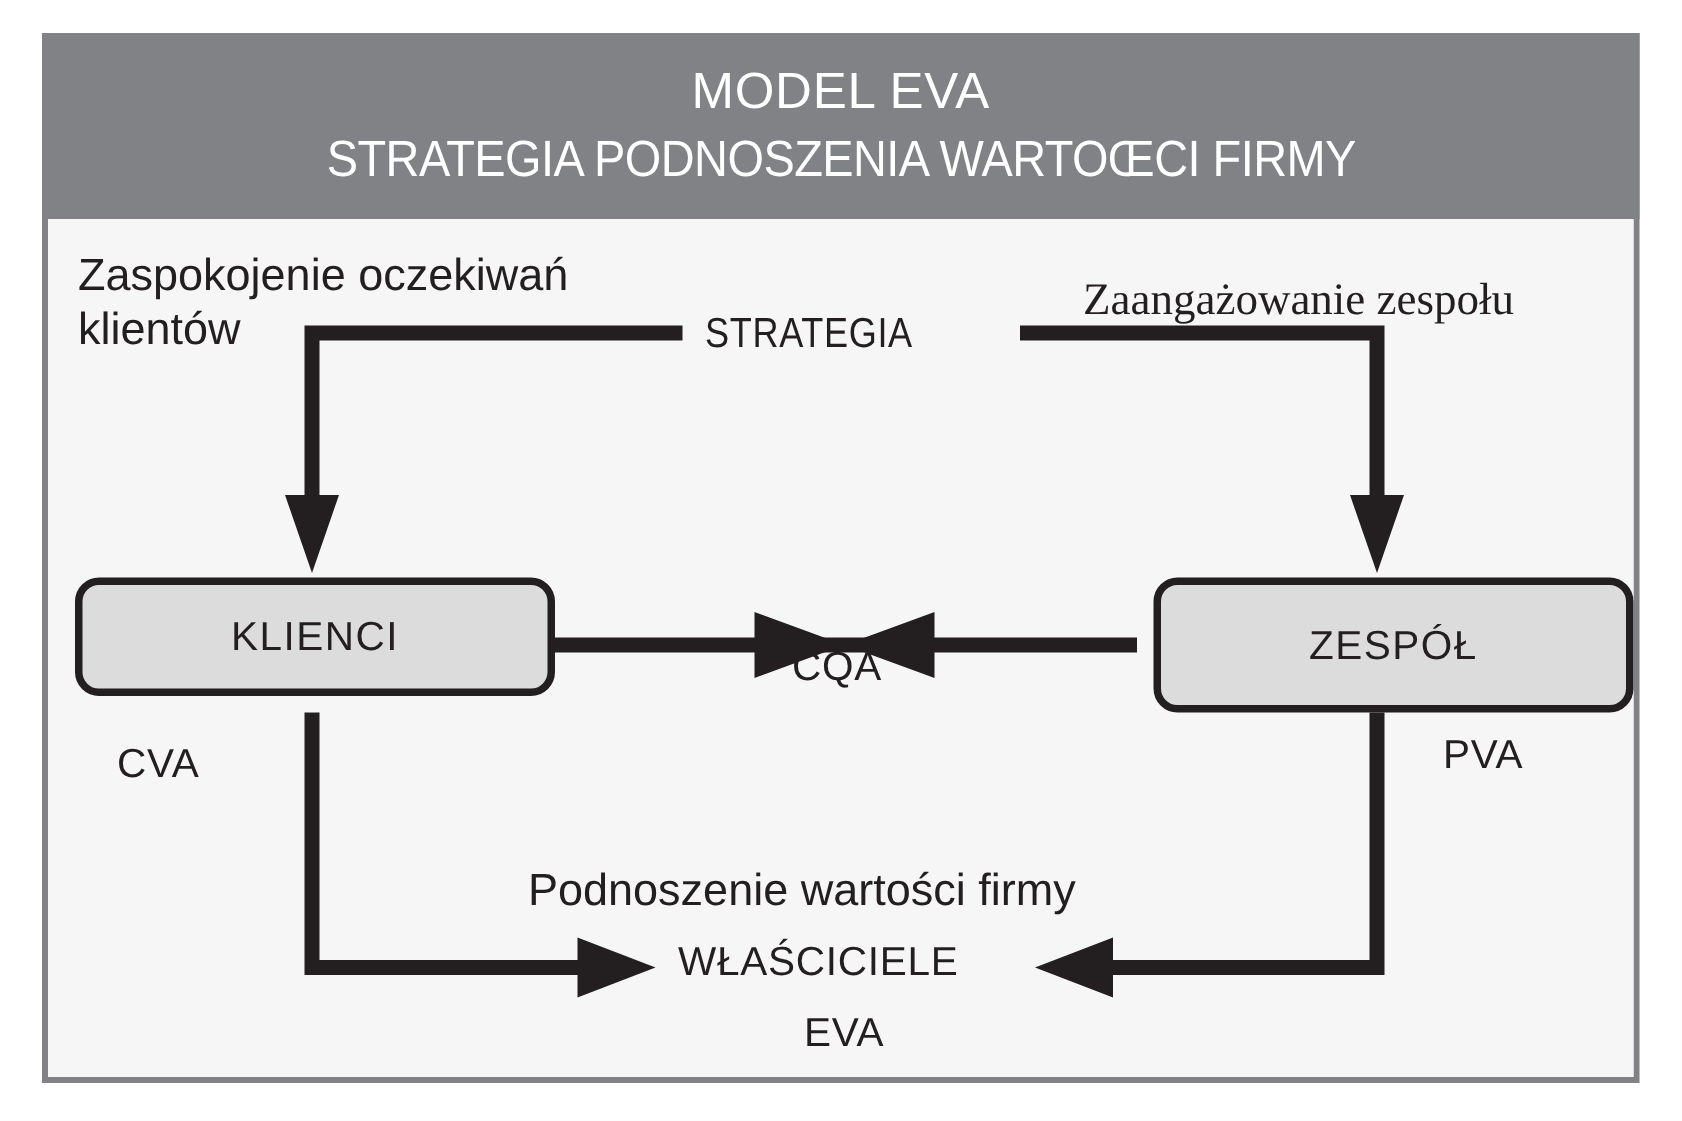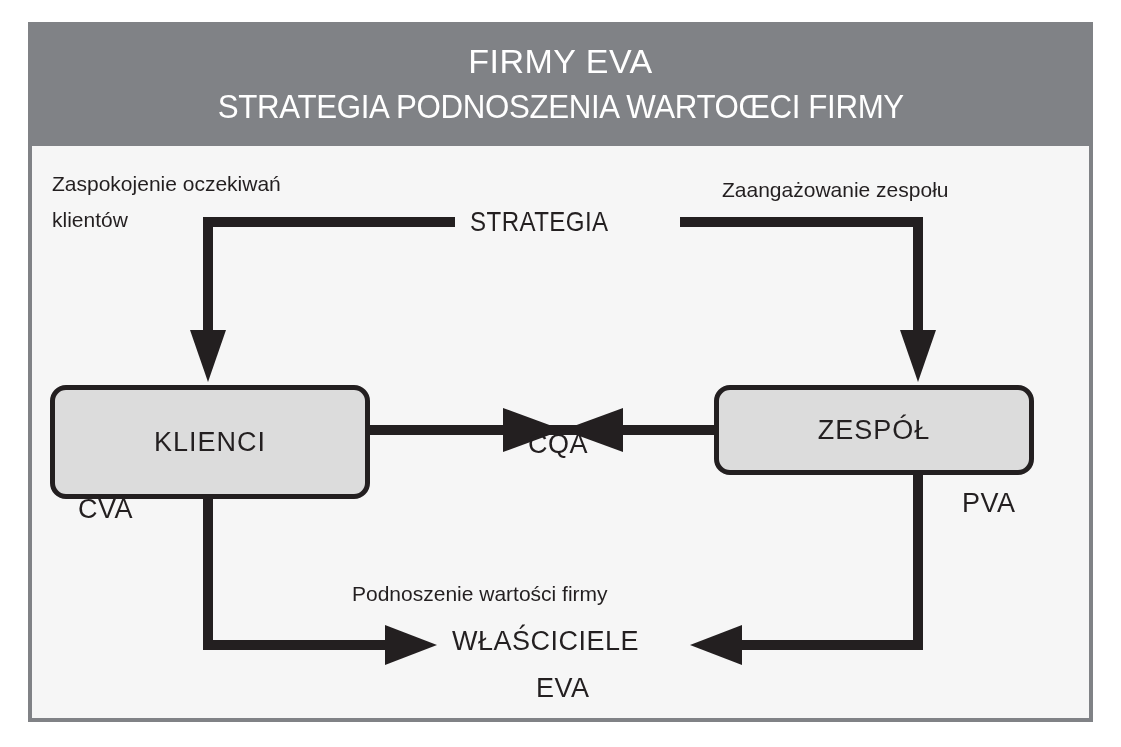--- a/index.html
+++ b/index.html
@@ -93,73 +93,73 @@
     align-items: center;
     justify-content: center;
     color: #231f20;
     font-size: 27px;
     letter-spacing: 1px;
   }
   #node-klienci {
     left: 50px;
     top: 385px;
     width: 320px;
-    height: 114px;
+    height: 79px;
   }
   #node-zespol {
-    left: 714px;
+    left: 769px;
     top: 385px;
     width: 320px;
     height: 90px;
     text-align: center;
   }
 
   
   .lbl {
     position: absolute;
     color: #231f20;
     white-space: pre;
   }
   .lbl.sans {
-    font-size: 21px;
+    font-size: 30px;
     line-height: 36px;
   }
   .lbl.caps {
     font-size: 27px;
     letter-spacing: 0.5px;
   }
   .lbl.cond {
     font-size: 28px;
     transform: scaleX(0.86);
     transform-origin: left center;
     letter-spacing: 0.5px;
   }
 
   #txt-klienci-expect { left: 52px;  top: 166px; }
   #txt-strategia     { left: 470px; top: 206px; }
-  #txt-team-engage   { left: 722px; top: 172px; }
+  #txt-team-engage   { left: 722px; top: 182px; font-family: Liberation Serif, serif; }
   #txt-quality       { left: 412px; top: 370px; }
   #txt-cqa           { left: 528px; top: 429px; }
   #txt-cva           { left: 78px;  top: 494px; }
   #txt-pva           { left: 962px; top: 488px; }
   #txt-value         { left: 352px; top: 576px; }
   #txt-owners        { left: 452px; top: 626px; }
   #txt-eva           { left: 536px; top: 673px; }
 </style>
 </head>
 <body>
 
 <div id="stage">
 
   <div class="card"></div>
 
   <div class="body-area"></div>
 
   <div class="header">
-    <div class="line1">FIRMY EVA</div>
+    <div class="line1">MODEL EVA</div>
     <div class="line2">STRATEGIA PODNOSZENIA WARTOŒCI FIRMY</div>
   </div>
 
   <svg class="wires" viewBox="0 0 1121 747">
 
     <g>
       <path d="M 455 222 L 208 222 L 208 352" stroke="#231f20" stroke-width="10" fill="none"></path>
       <polygon points="208,382 190,330 226,330" fill="#231f20"></polygon>
     </g>
 

